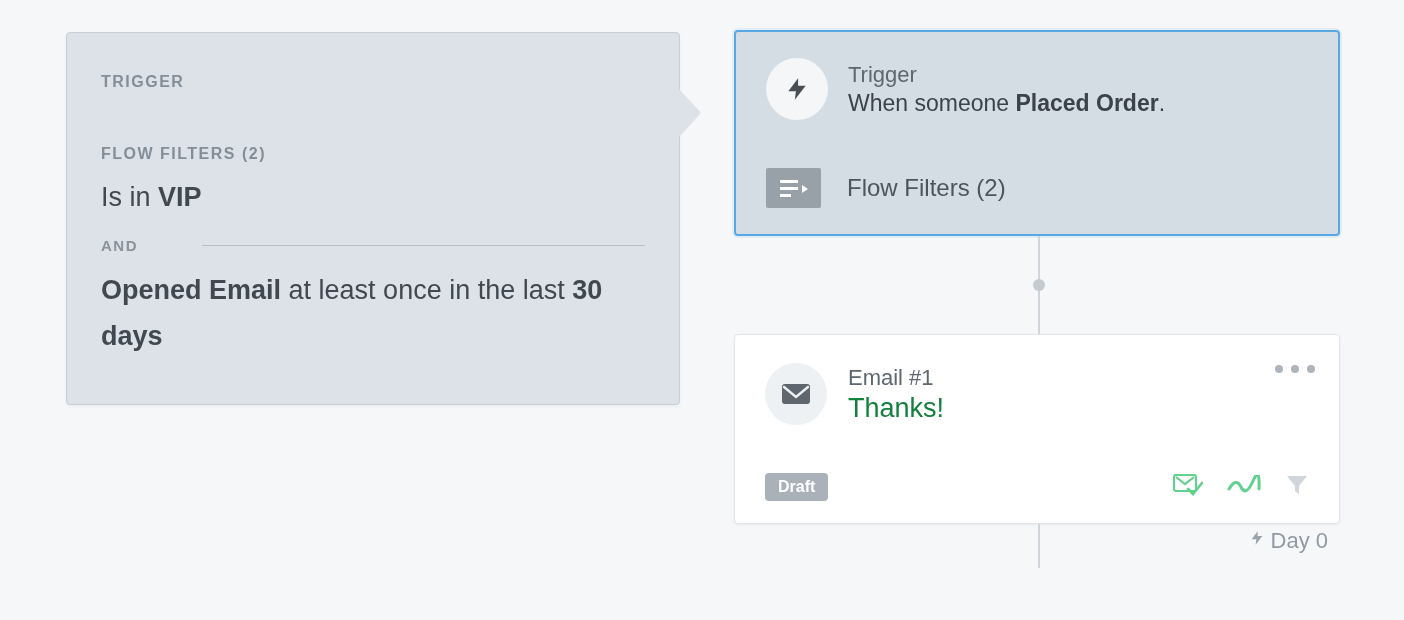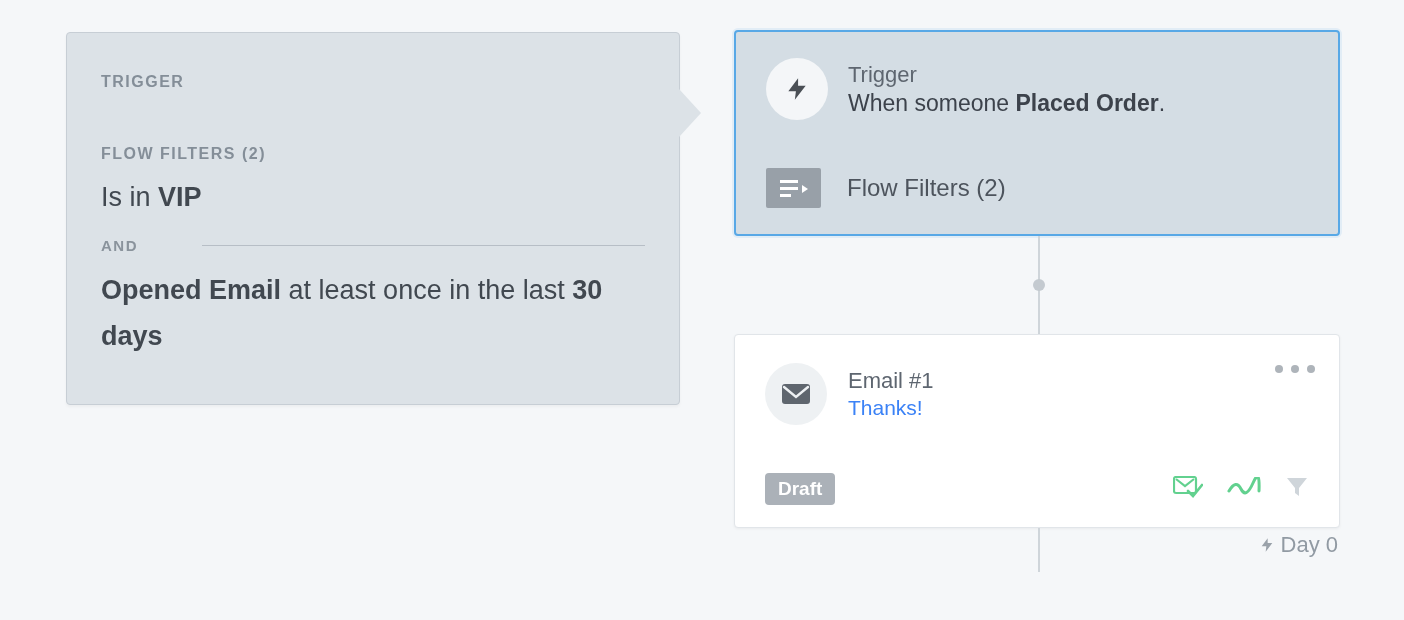--- a/index.html
+++ b/index.html
@@ -190,22 +190,22 @@
     align-items: center;
     gap: 21px;
   }
   .round-icon.grey { background: #eef1f3; }
   .email-text .e-label {
     font-size: 22px;
     color: #5e6670;
     margin-bottom: 2px;
   }
   .email-text .e-title {
-    font-size: 21px;
-    color: #3b82f6;
+    font-size: 27px;
+    color: #15803d;
   }
 
   .more-dots {
     position: absolute;
     right: 24px;
     top: 30px;
     display: flex;
     gap: 8px;
     cursor: pointer;
   }
@@ -217,21 +217,21 @@
 
   .email-footer {
     display: flex;
     align-items: center;
     justify-content: space-between;
     margin-top: 48px;
   }
   .draft-badge {
     background: #abb1b8;
     color: #fff;
-    font-size: 19px;
+    font-size: 16px;
     font-weight: 600;
     padding: 5px 13px;
     border-radius: 4px;
   }
   .footer-icons {
     display: flex;
     align-items: center;
     gap: 24px;
   }
 
@@ -247,24 +247,24 @@
     left: 50%;
     top: 0;
     bottom: 0;
     width: 2px;
     margin-left: -1px;
     background: #cfd5da;
   }
 
   .day-label {
     position: absolute;
-    right: 6px;
+    right: 16px;
     top: 4px;
     display: flex;
-    align-items: center;
+    align-items: flex-start;
     gap: 6px;
     color: #919aa3;
     font-size: 22px;
     font-weight: 500;
   }
 
 </style>
 </head>
 <body>
 

